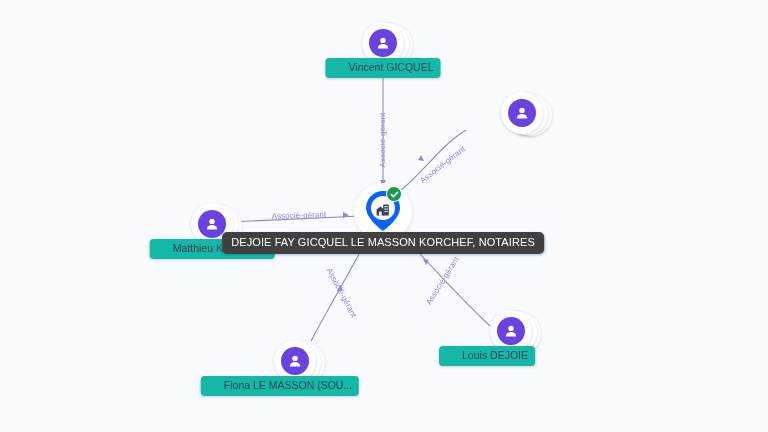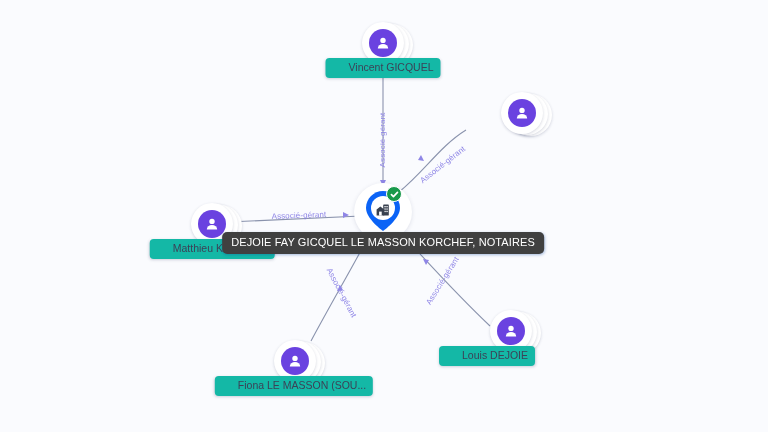--- a/index.html
+++ b/index.html
@@ -236,21 +236,21 @@
       <div class="card c2"></div>
       <div class="card c1"></div>
       <div class="avatar-disc">
         <svg width="16" height="16" viewBox="0 0 16 16">
           <circle cx="8" cy="5.4" r="2.7" fill="#ffffff"></circle>
           <path d="M2.8 13.4 a5.2 4.4 0 0 1 10.4 0 z" fill="#ffffff"></path>
         </svg>
       </div>
     </div>
   </div>
-  <div class="node-label" style="left:294px; top:376px;">Fiona LE MASSON (SOU...</div>
+  <div class="node-label" style="left:280px; top:376px;">Fiona LE MASSON (SOU...</div>
 
   <div class="person-node" style="left:511px; top:331px;">
     <div class="stack">
       <div class="card c3"></div>
       <div class="card c2"></div>
       <div class="card c1"></div>
       <div class="avatar-disc">
         <svg width="16" height="16" viewBox="0 0 16 16">
           <circle cx="8" cy="5.4" r="2.7" fill="#ffffff"></circle>
           <path d="M2.8 13.4 a5.2 4.4 0 0 1 10.4 0 z" fill="#ffffff"></path>

